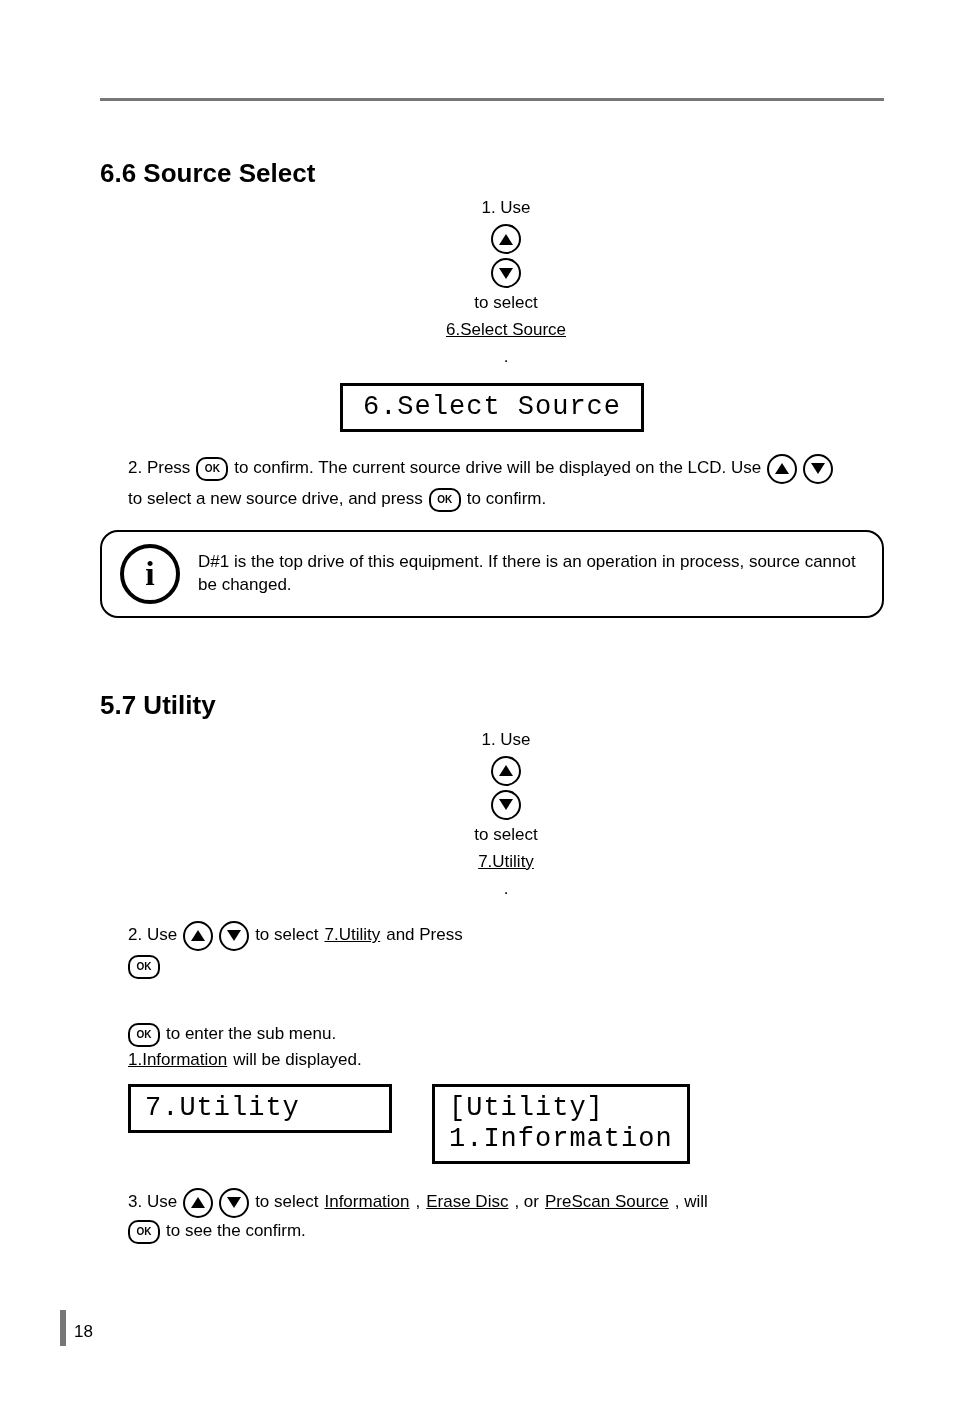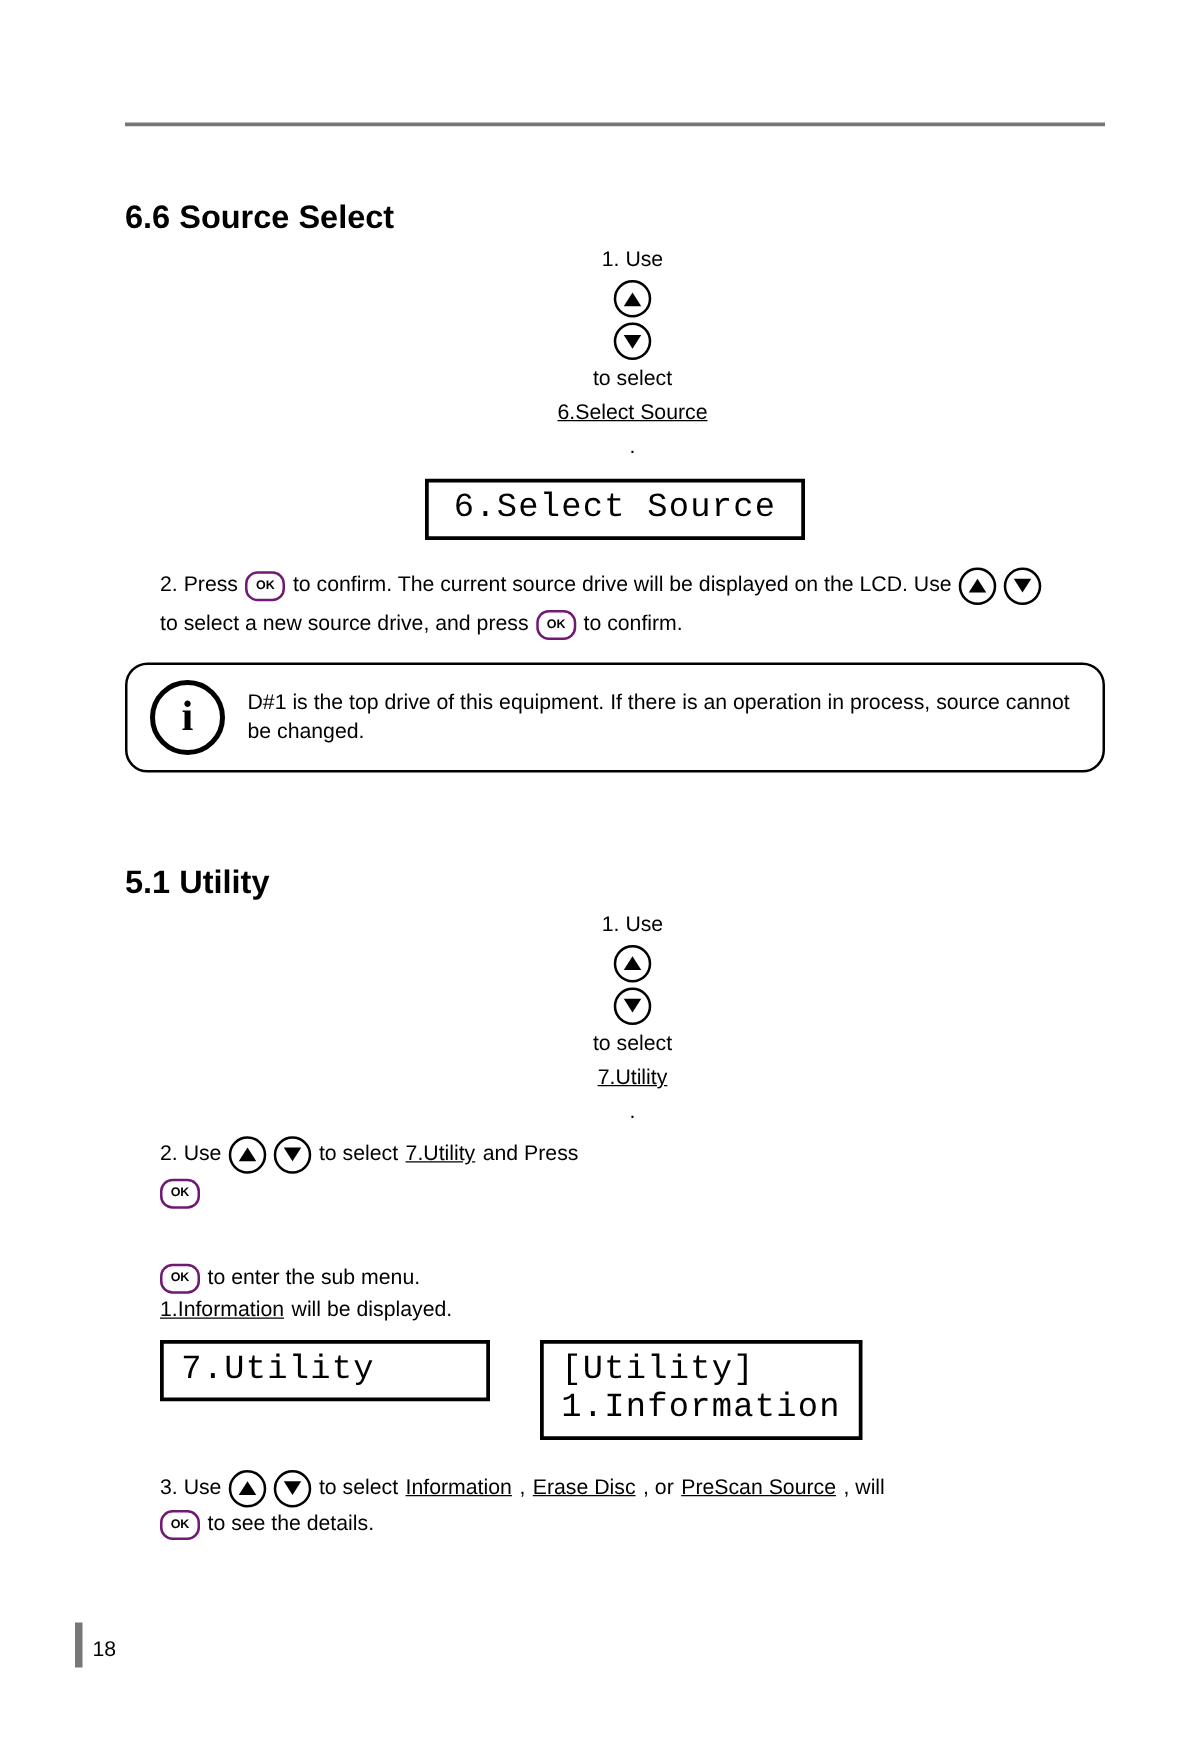--- a/index.html
+++ b/index.html
@@ -8,21 +8,21 @@
   .topline{height:3px;background:#777;margin:48px 0 55px 0;}
   .h1{font-size:26px;font-weight:bold;margin:0 0 6px 0;}
   .sub{font-size:18px;margin:0 0 26px 0;}
   .row{display:flex;flex-wrap:wrap;align-items:center;gap:4px 6px;margin:2px 0;}
   .u{text-decoration:underline;}
   .lcd{border:3px solid #000;padding:6px 14px;font-family:"Lucida Console","Courier New",monospace;font-size:27px;line-height:1.15;letter-spacing:1px;white-space:pre;display:inline-block;}
   .lcd.wider{min-width:270px;}
   .btn-circ{display:inline-flex;width:26px;height:26px;border:2px solid #000;border-radius:50%;align-items:center;justify-content:center;vertical-align:middle;}
   .tri-up{width:0;height:0;border-left:7px solid transparent;border-right:7px solid transparent;border-bottom:11px solid #000;}
   .tri-down{width:0;height:0;border-left:7px solid transparent;border-right:7px solid transparent;border-top:11px solid #000;}
-  .ok-pill{display:inline-flex;width:28px;height:20px;border:2px solid #701a75;border-radius:10px;align-items:center;justify-content:center;font-size:10px;font-weight:bold;font-family:Arial,sans-serif;vertical-align:middle;}
+  .ok-pill{display:inline-flex;width:28px;height:20px;border:2px solid #000000;border-radius:10px;align-items:center;justify-content:center;font-size:10px;font-weight:bold;font-family:Arial,sans-serif;vertical-align:middle;}
   .callout{display:flex;gap:18px;align-items:center;border:2px solid #000;border-radius:18px;padding:12px 18px;margin-top:18px;}
   .info-icon{width:52px;height:52px;border:4px solid #000;border-radius:50%;display:flex;align-items:center;justify-content:center;font-size:34px;font-weight:bold;font-family:"Times New Roman",serif;flex-shrink:0;}
   .indent{margin-left:28px;flex-direction:column;}
   .center-block{margin:14px 0 22px 0;text-align:center;}
   .sec2{margin-top:70px;}
   .two-lcd{display:flex;gap:40px;align-items:flex-start;margin:10px 0 0 28px;}
   .twocols{display:flex;gap:40px;align-items:flex-start;}
   .col{max-width:340px;}
   .footer{position:relative;margin-top:70px;height:30px;}
   .page-num{position:absolute;left:-26px;bottom:0;font-size:17px;}
@@ -70,36 +70,36 @@
     </div>
   </div>
 
 
   <div class="callout">
     <div class="info-icon">i</div>
     <div>D#1 is the top drive of this equipment. If there is an operation in process, source cannot be changed.</div>
   </div>
 
   <div class="sec2">
-    <div class="h1">5.1 Utility</div>
+    <div class="h1">5.7 Utility</div>
 
     <div class="row indent">
       <span>1. Use </span>
       <span class="btn-circ">
           <span class="tri-up"></span>
         </span>
       <span class="btn-circ">
           <span class="tri-down"></span>
         </span>
       <span> to select  </span>
       <span class="u">7.Utility</span>
       <span>.</span>
     </div>
 
-    <div class="twocols indent" style="margin-top:6px;text-align:center;">
+    <div class="twocols indent" style="margin-top:18px;text-align:center;">
       <div class="col">
         <div class="row">
           <span>2. Use </span>
           <span class="btn-circ">
               <span class="tri-up"></span>
             </span>
           <span class="btn-circ">
               <span class="tri-down"></span>
             </span>
           <span> to select </span>
@@ -138,21 +138,21 @@
         <span> to select </span>
         <span class="u">Information</span>
         <span>, </span>
         <span class="u">Erase Disc</span>
         <span>, or </span>
         <span class="u">PreScan Source</span>
         <span>, will </span>
       </div>
       <div class="row">
         <span class="ok-pill">OK</span>
-        <span> to see the details.</span>
+        <span> to see the confirm.</span>
       </div>
     </div>
   </div>
 
   <div class="footer">
     <div class="page-bar"></div>
     <div class="page-num">18</div>
   </div>
 </div>
 

